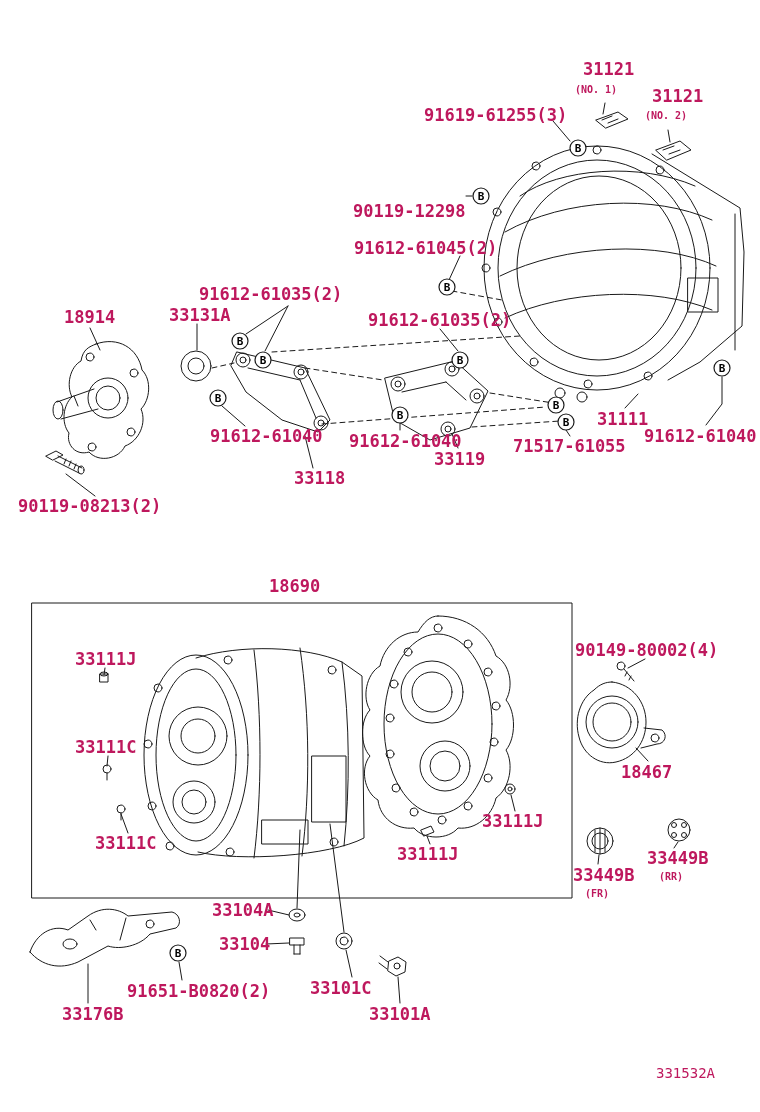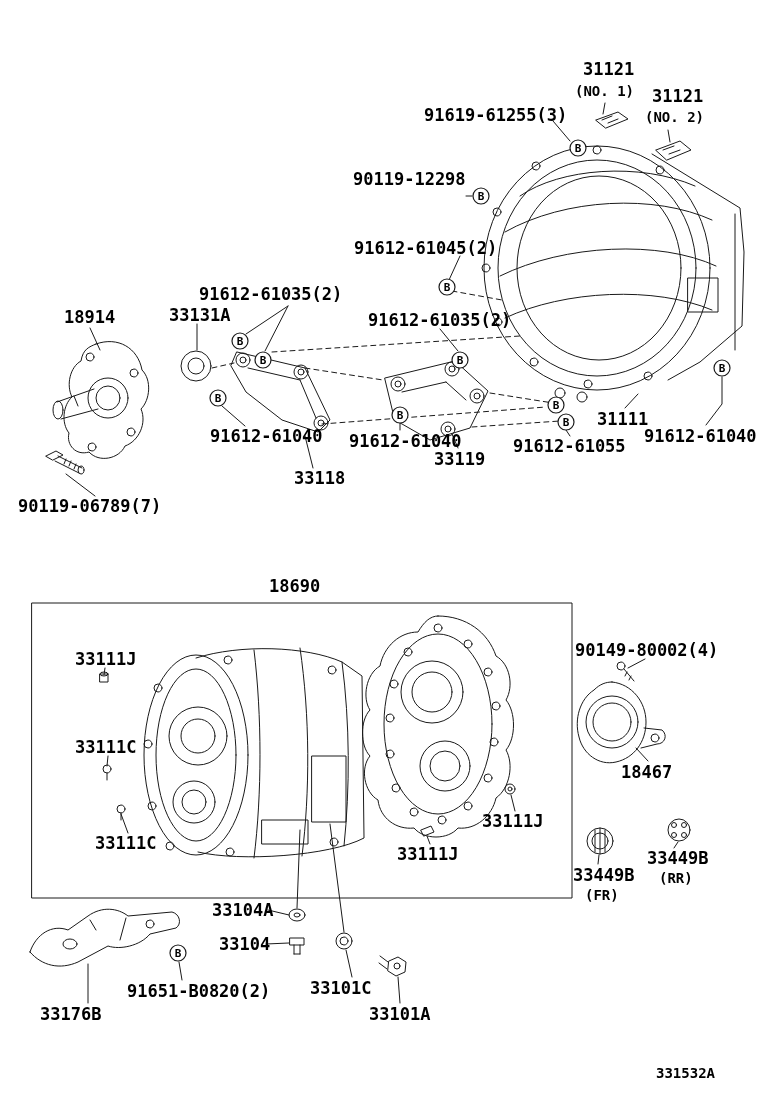--- a/index.html
+++ b/index.html
@@ -10,26 +10,26 @@
     height: 1112px;
     background: #ffffff;
     overflow: hidden;
     font-family: "DejaVu Sans Mono", monospace;
   }
   #canvas > svg { position: absolute; left: 0; top: 0; }
   .lbl {
     position: absolute;
     font-size: 17px;
     font-weight: 700;
-    color: #000000;
+    color: #be185d;
     white-space: nowrap;
     line-height: 1.1;
   }
-  .lbl.small { font-size: 14px; }
-  .lbl.code  { font-size: 14px; font-weight: 700; }
+  .lbl.small { font-size: 10px; }
+  .lbl.code  { font-size: 14px; font-weight: 400; }
   .art {
     stroke: #1a1a1a;
     fill: none;
     stroke-width: 1;
     stroke-linecap: round;
     stroke-linejoin: round;
   }
   .dashed line { stroke-dasharray: 5 4; }
   .bmark circle { fill: #fff; stroke: #1a1a1a; stroke-width: 1.2; }
   .bmark text {
@@ -364,48 +364,48 @@
           <text dy="3.5">B</text>
         </g>
     </g>
   </svg>
 
   <div class="lbl" style="left:583px;top:60px">31121</div>
   <div class="lbl small" style="left:575px;top:84px">(NO. 1)</div>
   <div class="lbl" style="left:652px;top:87px">31121</div>
   <div class="lbl small" style="left:645px;top:110px">(NO. 2)</div>
   <div class="lbl" style="left:424px;top:106px">91619-61255(3)</div>
-  <div class="lbl" style="left:353px;top:170px">90119-12298</div>
+  <div class="lbl" style="left:353px;top:202px">90119-12298</div>
   <div class="lbl" style="left:354px;top:239px">91612-61045(2)</div>
   <div class="lbl" style="left:199px;top:285px">91612-61035(2)</div>
   <div class="lbl" style="left:64px;top:308px">18914</div>
   <div class="lbl" style="left:169px;top:306px">33131A</div>
   <div class="lbl" style="left:368px;top:311px">91612-61035(2)</div>
   <div class="lbl" style="left:210px;top:427px">91612-61040</div>
   <div class="lbl" style="left:349px;top:432px">91612-61040</div>
   <div class="lbl" style="left:434px;top:450px">33119</div>
-  <div class="lbl" style="left:513px;top:437px">91612-61055</div>
+  <div class="lbl" style="left:513px;top:437px">71517-61055</div>
   <div class="lbl" style="left:597px;top:410px">31111</div>
   <div class="lbl" style="left:644px;top:427px">91612-61040</div>
   <div class="lbl" style="left:294px;top:469px">33118</div>
-  <div class="lbl" style="left:18px;top:497px">90119-06789(7)</div>
+  <div class="lbl" style="left:18px;top:497px">90119-08213(2)</div>
   <div class="lbl" style="left:269px;top:577px">18690</div>
   <div class="lbl" style="left:75px;top:650px">33111J</div>
   <div class="lbl" style="left:575px;top:641px">90149-80002(4)</div>
   <div class="lbl" style="left:75px;top:738px">33111C</div>
   <div class="lbl" style="left:621px;top:763px">18467</div>
   <div class="lbl" style="left:482px;top:812px">33111J</div>
   <div class="lbl" style="left:95px;top:834px">33111C</div>
   <div class="lbl" style="left:397px;top:845px">33111J</div>
   <div class="lbl" style="left:573px;top:866px">33449B</div>
   <div class="lbl small" style="left:585px;top:888px">(FR)</div>
   <div class="lbl" style="left:647px;top:849px">33449B</div>
   <div class="lbl small" style="left:659px;top:871px">(RR)</div>
   <div class="lbl" style="left:212px;top:901px">33104A</div>
   <div class="lbl" style="left:219px;top:935px">33104</div>
   <div class="lbl" style="left:127px;top:982px">91651-B0820(2)</div>
   <div class="lbl" style="left:310px;top:979px">33101C</div>
-  <div class="lbl" style="left:40px;top:1005px">33176B</div>
+  <div class="lbl" style="left:62px;top:1005px">33176B</div>
   <div class="lbl" style="left:369px;top:1005px">33101A</div>
 
   <div class="lbl code" style="left:656px;top:1066px">331532A</div>
 
 </div>
 
 </body></html>

